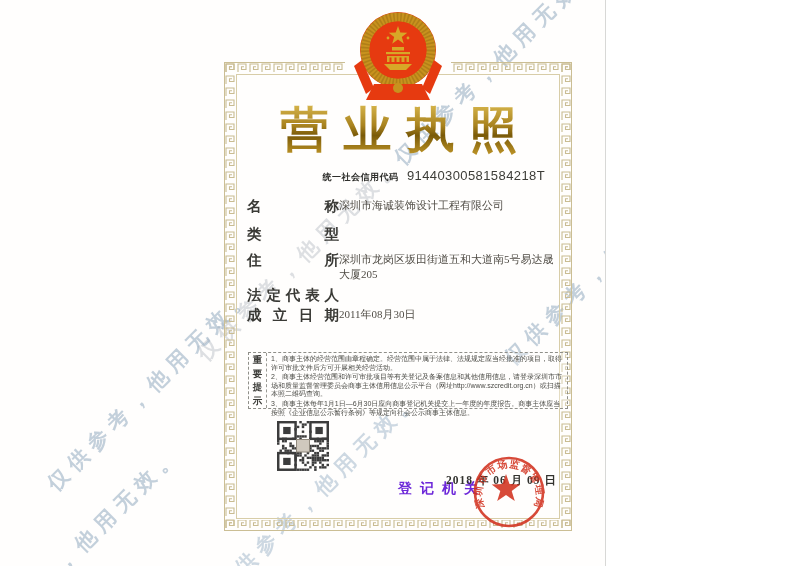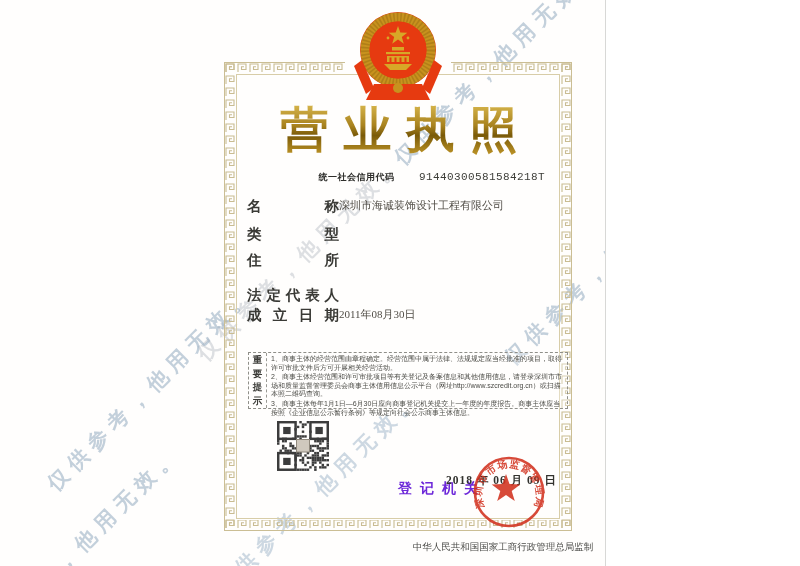--- a/index.html
+++ b/index.html
@@ -23,22 +23,22 @@
   svg.emblem-svg{position:absolute;left:340px;top:5px;}
   svg.qr-svg{position:absolute;left:277px;top:421px;}
   svg.seal-svg{position:absolute;left:468px;top:452px;opacity:.88;}
 
   .title{position:absolute;left:235px;top:103px;width:328px;display:flex;
          justify-content:center;gap:15px;font-weight:bold;font-size:48px;line-height:54px;
          color:#a8821e;background:linear-gradient(180deg,#d9b84e 0%,#a8821e 42%,#7a5a08 60%,#c49a2a 100%);
          -webkit-background-clip:text;background-clip:text;-webkit-text-fill-color:transparent;}
   .credit-line{position:absolute;left:235px;top:166px;width:310px;text-align:right;}
   .credit-label{font-size:9px;font-weight:bold;color:#2e2e2b;letter-spacing:.5px;margin-top:40px;}
-  .credit-code{font-family:Liberation Mono, monospace;font-size:11px;
-               color:#3d3d38;letter-spacing:.4px;margin-left:20px;}
+  .credit-code{font-family:Liberation Sans, sans-serif;font-size:13px;
+               color:#3d3d38;letter-spacing:.4px;margin-left:4px;}
 
   .field-row{position:absolute;left:247px;display:flex;align-items:flex-start;}
   .field-label{width:92px;display:flex;justify-content:space-between;font-size:14.5px;
                font-weight:bold;color:#3a3a36;flex:none;}
   .field-value{width:218px;font-family:"Liberation Serif","DejaVu Serif",serif;
                font-size:11px;line-height:15px;color:#514d46;word-break:break-all;margin-top:1px;}
   .row1{top:197px;} .row2{top:225px;} .row3{top:251px;} .row4{top:286px;} .row5{top:306px;}
 
   .notice-box{position:absolute;left:248px;top:352px;width:318px;height:55px;
               border:1px dashed #8f8f89;display:flex;background:rgba(255,255,255,.3);}
@@ -129,20 +129,21 @@
       <span class="field-label">
           <span>类</span>
           <span>型</span>
         </span>
     </div>
     <div class="field-row row3">
       <span class="field-label">
           <span>住</span>
           <span>所</span>
         </span>
+      <span class="field-value">深圳市龙岗区坂田街道五和大道南5号易达晟大厦205</span>
     </div>
     <div class="field-row row4">
       <span class="field-label">
           <span>法</span>
           <span>定</span>
           <span>代</span>
           <span>表</span>
           <span>人</span>
         </span>
     </div>
@@ -320,15 +321,14 @@
       <defs>
         <path id="sealArc" d="M 15.5,53 A 27.5,27.5 0 1 1 66.5,53" fill="none"></path>
       </defs>
       <circle cx="41" cy="40" r="34" fill="none" stroke="#d2321f" stroke-width="2.6"></circle>
       <polygon fill="#d2321f" points="38,22 41.5,32.1 52.3,32.4 43.7,38.9 46.8,49.1 38,43 29.2,49.1 32.3,38.9 23.7,32.4 34.5,32.1"></polygon>
       <text font-size="10" fill="#d2321f" font-weight="bold" letter-spacing="1.2" font-family="Liberation Sans, sans-serif">
         <textPath href="#sealArc" startOffset="50%" text-anchor="middle">深圳市市场监督管理局</textPath>
       </text>
     </svg>
 
-    <div class="footer-line">中华人民共和国国家工商行政管理总局监制</div>
   </div>
 </div>
 
 </body></html>

